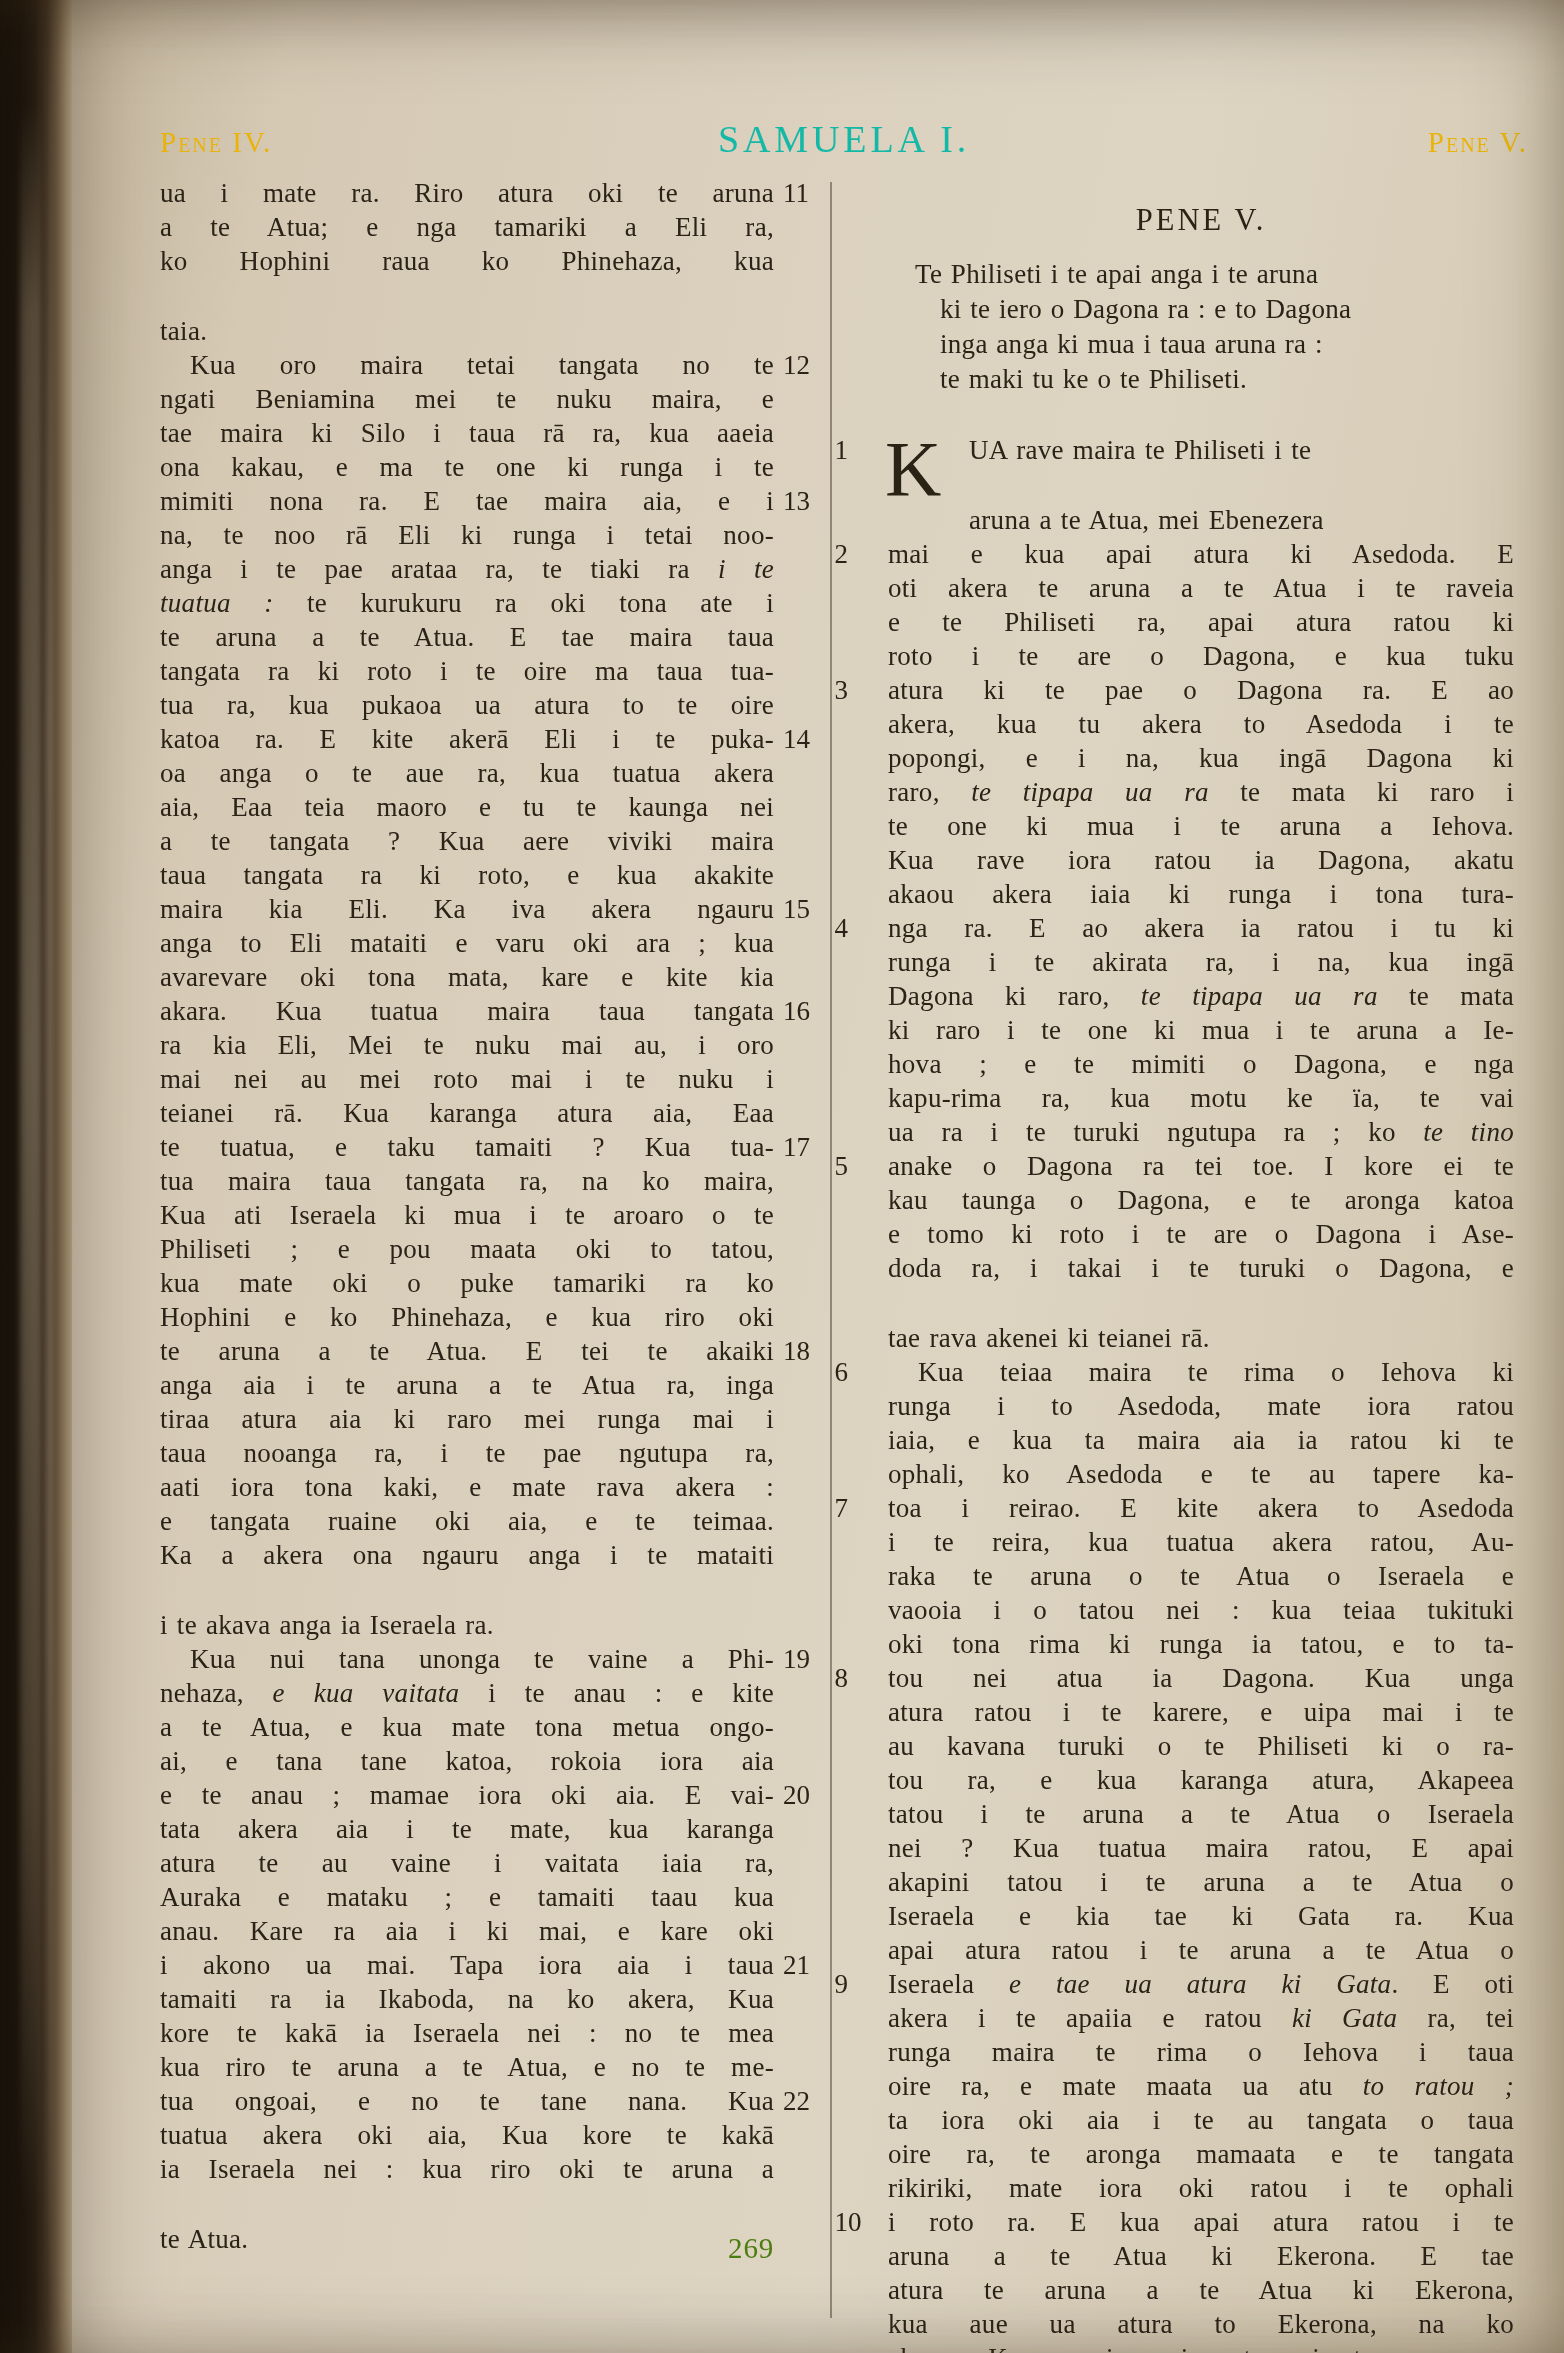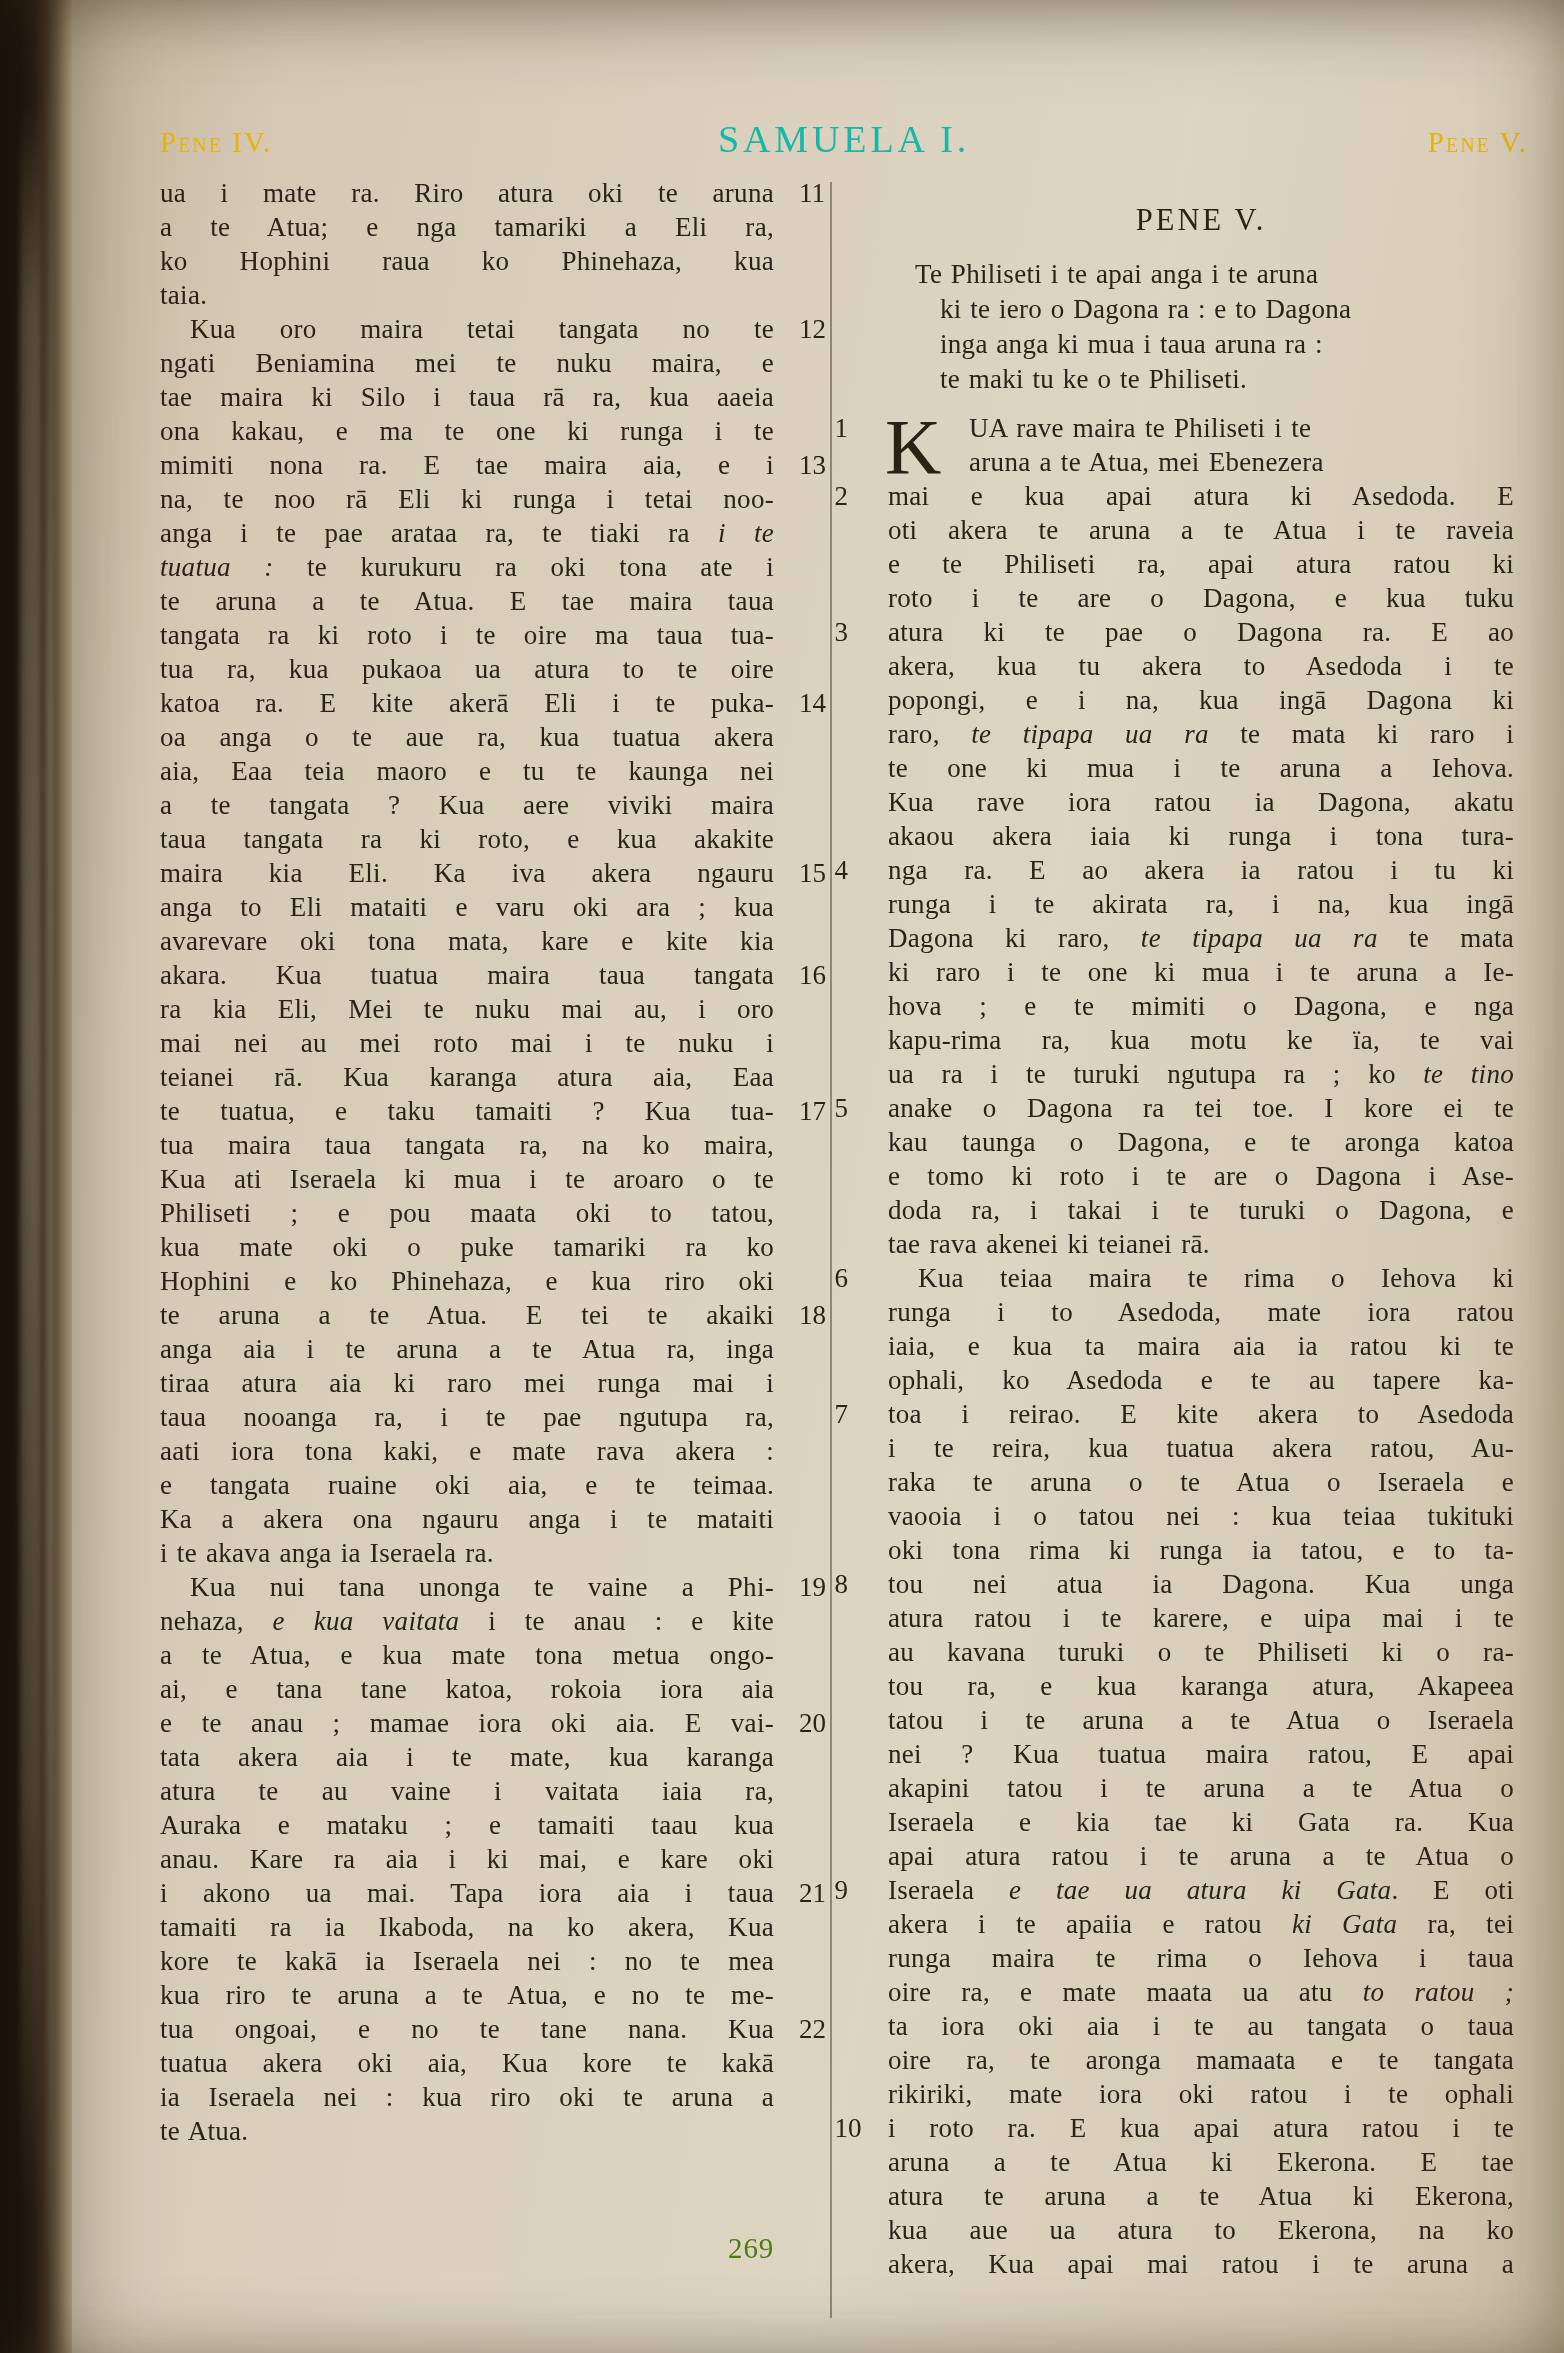--- a/index.html
+++ b/index.html
@@ -50,25 +50,25 @@
   .col-left{position:absolute;left:0;top:0;width:614px;}
   .divider{position:absolute;left:670px;top:6.3px;width:1.6px;height:2136px;background:rgba(72,60,44,.5);}
   .col-right{position:absolute;left:728px;top:0;width:626px;}
   
   .line{
     position:relative;height:34px;line-height:34px;
     font-size:27px;letter-spacing:0.3px;word-spacing:2px;
     text-align:justify;text-align-last:justify;
     white-space:nowrap;
   }
-  .line.short{text-align-last:left;}
+  .line.short{text-align-last:left;margin-top:36px;}
   .line.indent{padding-left:30px;}
   .line.dc{padding-left:81px;}
   .vn{position:absolute;top:0;font-size:27px;letter-spacing:0;}
-  .col-left .vn{left:100%;margin-left:25px;width:45px;text-align:left;}
+  .col-left .vn{left:100%;margin-left:9px;width:45px;text-align:left;}
   .col-right .vn{right:100%;margin-right:9.4px;width:44px;text-align:right;}
   .dropcap{
     position:absolute;left:-3.1px;top:-2.3px;
     font-size:78px;line-height:75px;letter-spacing:0;
     color:#2a2215;
   }
   
   .chapter-head{
     margin-top:27px;height:34px;line-height:34px;
     text-align:center;font-size:30.5px;letter-spacing:3.1px;color:#2b2316;

